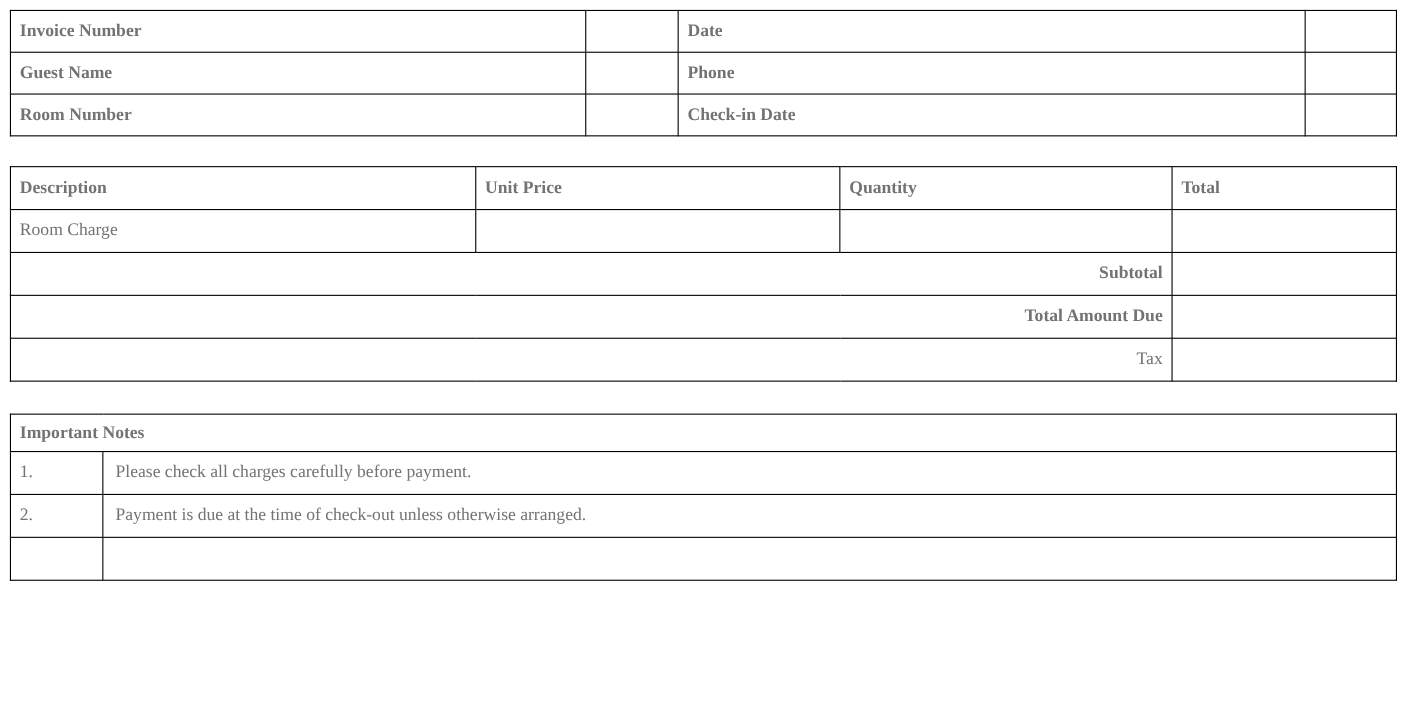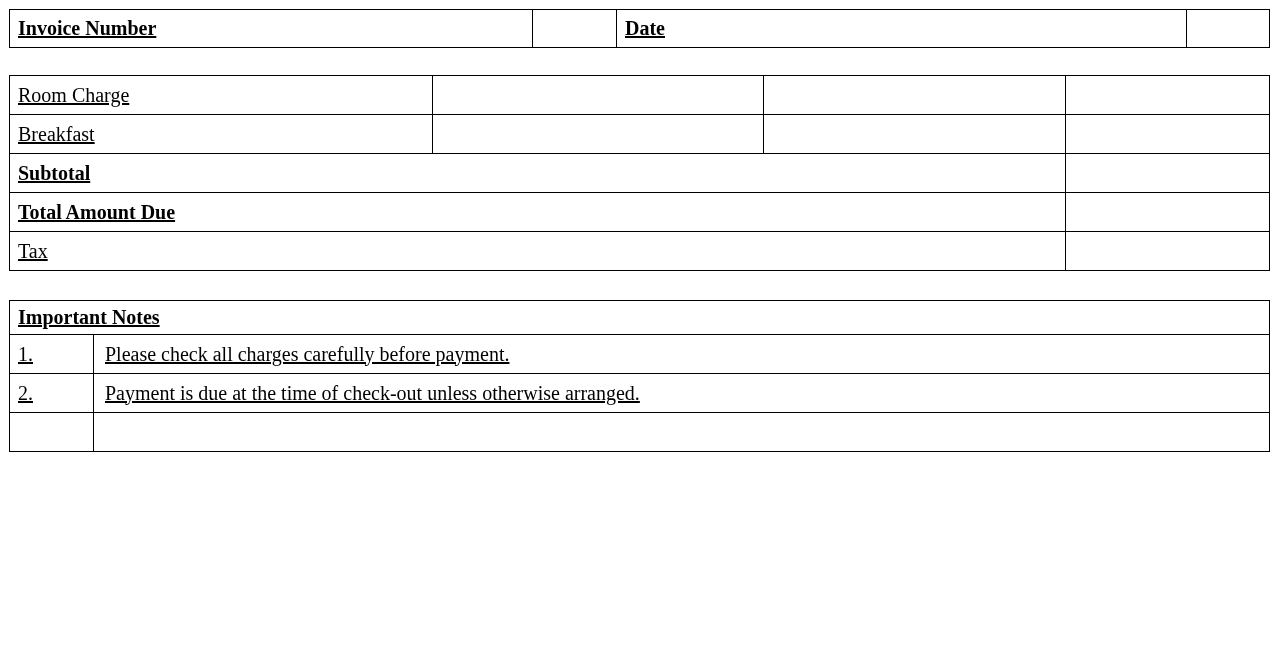--- a/index.html
+++ b/index.html
@@ -12,36 +12,35 @@
   }
   .page {
     padding: 9px;
     width: 1260px;
   }
   table {
     border-collapse: collapse;
     table-layout: fixed;
     width: 1260px;
     font-family: "Liberation Serif", serif;
-    font-size: 20px;
-    color: #000000;
-    text-decoration: underline;
+    font-size: 16px;
+    color: #737373;
   }
   td {
     border: 1px solid #000000;
     padding: 0 8px;
     height: 37px;
     vertical-align: middle;
     overflow: hidden;
     white-space: nowrap;
   }
   .bold { font-weight: bold; }
   .charges td { height: 38px; }
   .sum-label {
-    text-align: left;
+    text-align: right;
   }
   .gap-charges { margin-top: 27px; }
   .gap-notes { margin-top: 29px; }
   .notes .title-row td { height: 33px; }
   .notes td { height: 38px; }
   .notes .note-text { padding-left: 11px; }
   .notes .stub td { height: 38px; }
 </style>
 </head>
 <body>
@@ -55,39 +54,51 @@
         <col style="width:570px">
         <col style="width:83px">
     </colgroup>
     <tbody>
       <tr>
         <td class="bold">Invoice Number</td>
         <td></td>
         <td class="bold">Date</td>
         <td></td>
       </tr>
+      <tr>
+        <td class="bold">Guest Name</td>
+        <td></td>
+        <td class="bold">Phone</td>
+        <td></td>
+      </tr>
+      <tr>
+        <td class="bold">Room Number</td>
+        <td></td>
+        <td class="bold">Check-in Date</td>
+        <td></td>
+      </tr>
     </tbody>
   </table>
 
   <table class="charges gap-charges">
     <colgroup>
       <col style="width:423px">
         <col style="width:331px">
         <col style="width:302px">
         <col style="width:204px">
     </colgroup>
     <tbody>
       <tr>
-        <td>Room Charge</td>
-        <td></td>
-        <td></td>
-        <td></td>
+        <td class="bold">Description</td>
+        <td class="bold">Unit Price</td>
+        <td class="bold">Quantity</td>
+        <td class="bold">Total</td>
       </tr>
       <tr>
-        <td>Breakfast</td>
+        <td>Room Charge</td>
         <td></td>
         <td></td>
         <td></td>
       </tr>
       <tr>
         <td colspan="3" class="bold sum-label">Subtotal</td>
         <td></td>
       </tr>
       <tr>
         <td colspan="3" class="bold sum-label">Total Amount Due</td>

